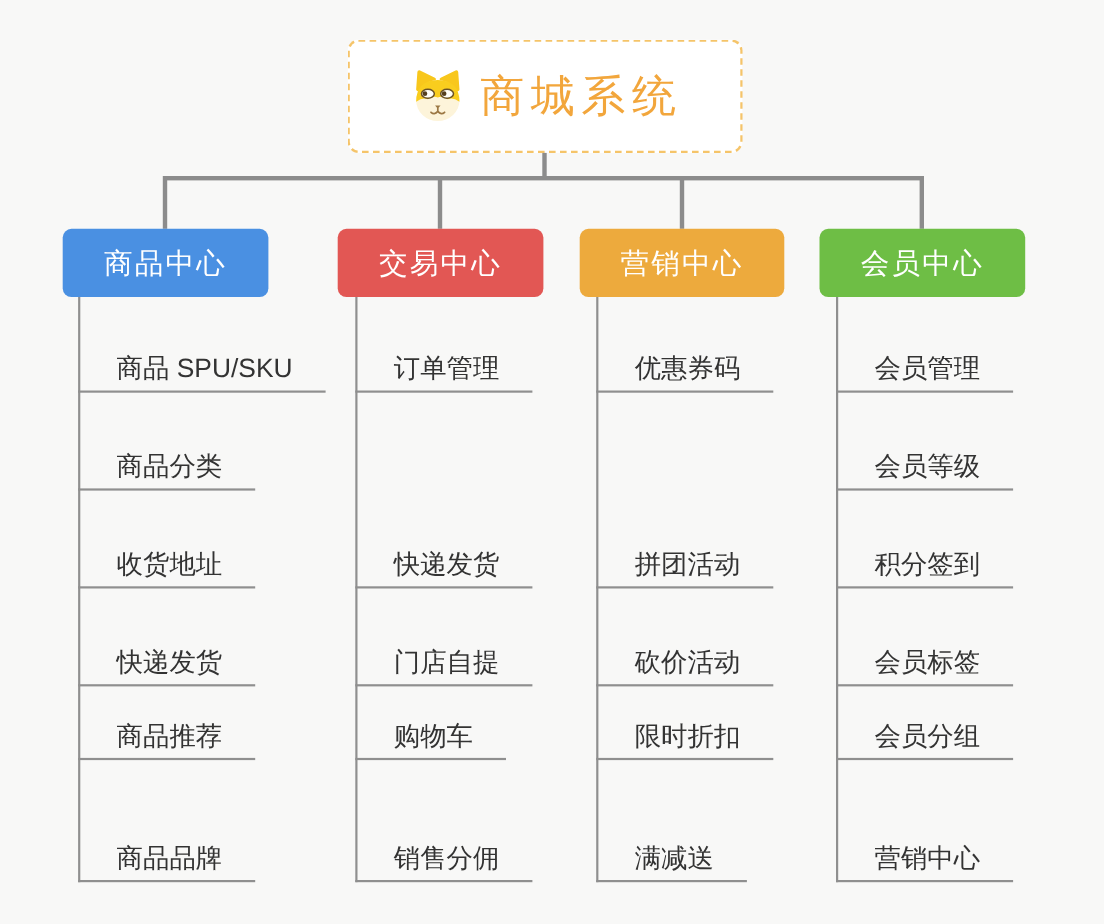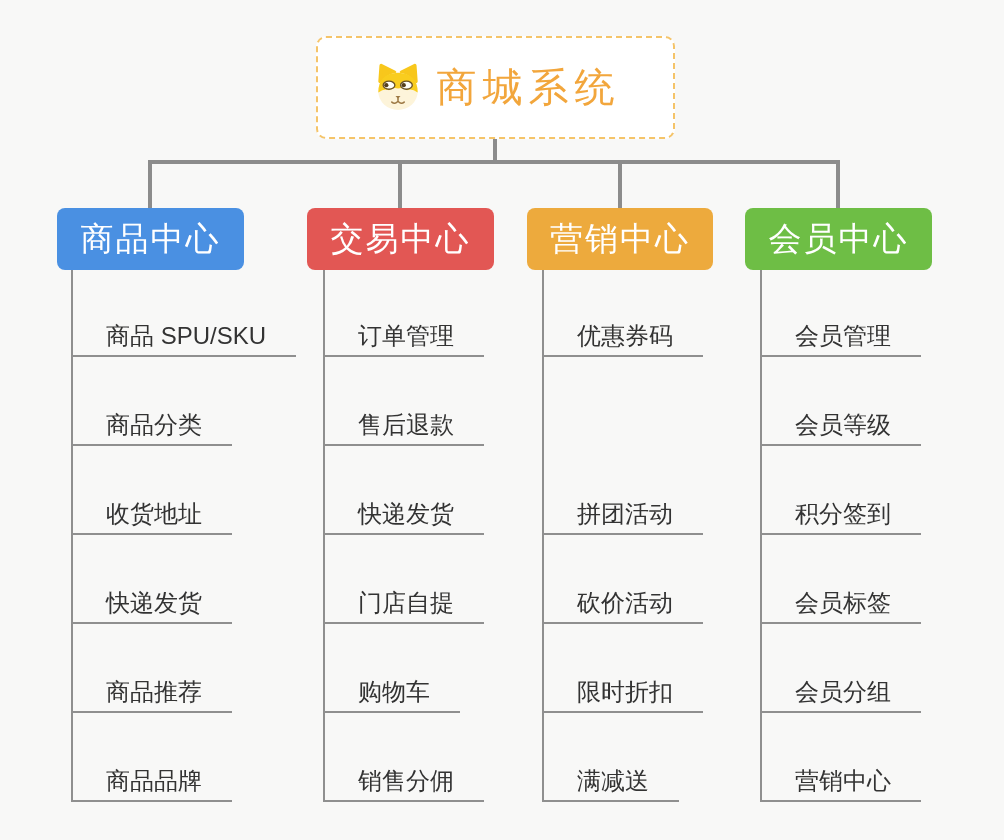--- a/index.html
+++ b/index.html
@@ -34,40 +34,40 @@
 
   .tree-vline { position: absolute; top: 270px; width: 2px; height: 532px;
                 background: var(--tree_line, #8f8f8f); }
   .tree-vline.c1 { left: 71px; }  .tree-vline.c2 { left: 323px; }
   .tree-vline.c3 { left: 542px; } .tree-vline.c4 { left: 760px; }
 
   
   .branch-box {
     position: absolute; top: 208px; height: 62px; width: 187px;
     border-radius: 8px; display: flex; align-items: center; justify-content: center;
-    color: var(--branch_text, #fff); font-size: 33px; letter-spacing: 2px;
+    color: var(--branch_text, #fff); font-size: 26px; letter-spacing: 2px;
     box-sizing: border-box;
   }
   .branch-box.c1 { left: 57px; }  .branch-box.c2 { left: 307px; }
   .branch-box.c3 { left: 527px; width: 186px; text-align: center; } .branch-box.c4 { left: 745px; }
 
   
   .child-node {
     position: absolute; width: max-content;
     height: 38px; box-sizing: content-box;
     display: flex; align-items: flex-end;
     padding: 0 30px 6px 35px;
     border-bottom: 2px solid var(--tree_line, #8f8f8f);
     font-size: 24px; color: var(--child_text, #333);
     white-space: nowrap; line-height: 1.1;
   }
   .child-node.c1 { left: 71px; }  .child-node.c2 { left: 323px; }
   .child-node.c3 { left: 542px; } .child-node.c4 { left: 760px; }
   .row0 { top: 311px; } .row1 { top: 400px; } .row2 { top: 489px; }
-  .row3 { top: 578px; } .row4 { top: 667px; text-align: right; } .row5 { top: 756px; }
+  .row3 { top: 578px; } .row4 { top: 645px; text-align: right; } .row5 { top: 756px; }
 </style>
 </head>
 <body>
 
 <div id="canvas">
 
   <div class="root-node">
     <span style="display:flex;">
       <svg width="54" height="54" viewBox="0 0 48 48" aria-hidden="true">
         <path d="M8 18 L9 4 L21 10 Z" fill="#f8c71c" stroke="#f8c71c" stroke-width="3" stroke-linejoin="round"></path>
@@ -103,21 +103,20 @@
   <div class="tree-vline c4"></div>
 
   <div class="child-node c1 row0">商品 SPU/SKU</div>
   <div class="child-node c1 row1">商品分类</div>
   <div class="child-node c1 row2">收货地址</div>
   <div class="child-node c1 row3">快递发货</div>
   <div class="child-node c1 row4">商品推荐</div>
   <div class="child-node c1 row5">商品品牌</div>
 
   <div class="child-node c2 row0">订单管理</div>
-  <div class="child-node c2 row1">售后退款</div>
   <div class="child-node c2 row2">快递发货</div>
   <div class="child-node c2 row3">门店自提</div>
   <div class="child-node c2 row4">购物车</div>
   <div class="child-node c2 row5">销售分佣</div>
 
   <div class="child-node c3 row0">优惠券码</div>
   <div class="child-node c3 row2">拼团活动</div>
   <div class="child-node c3 row3">砍价活动</div>
   <div class="child-node c3 row4">限时折扣</div>
   <div class="child-node c3 row5">满减送</div>

